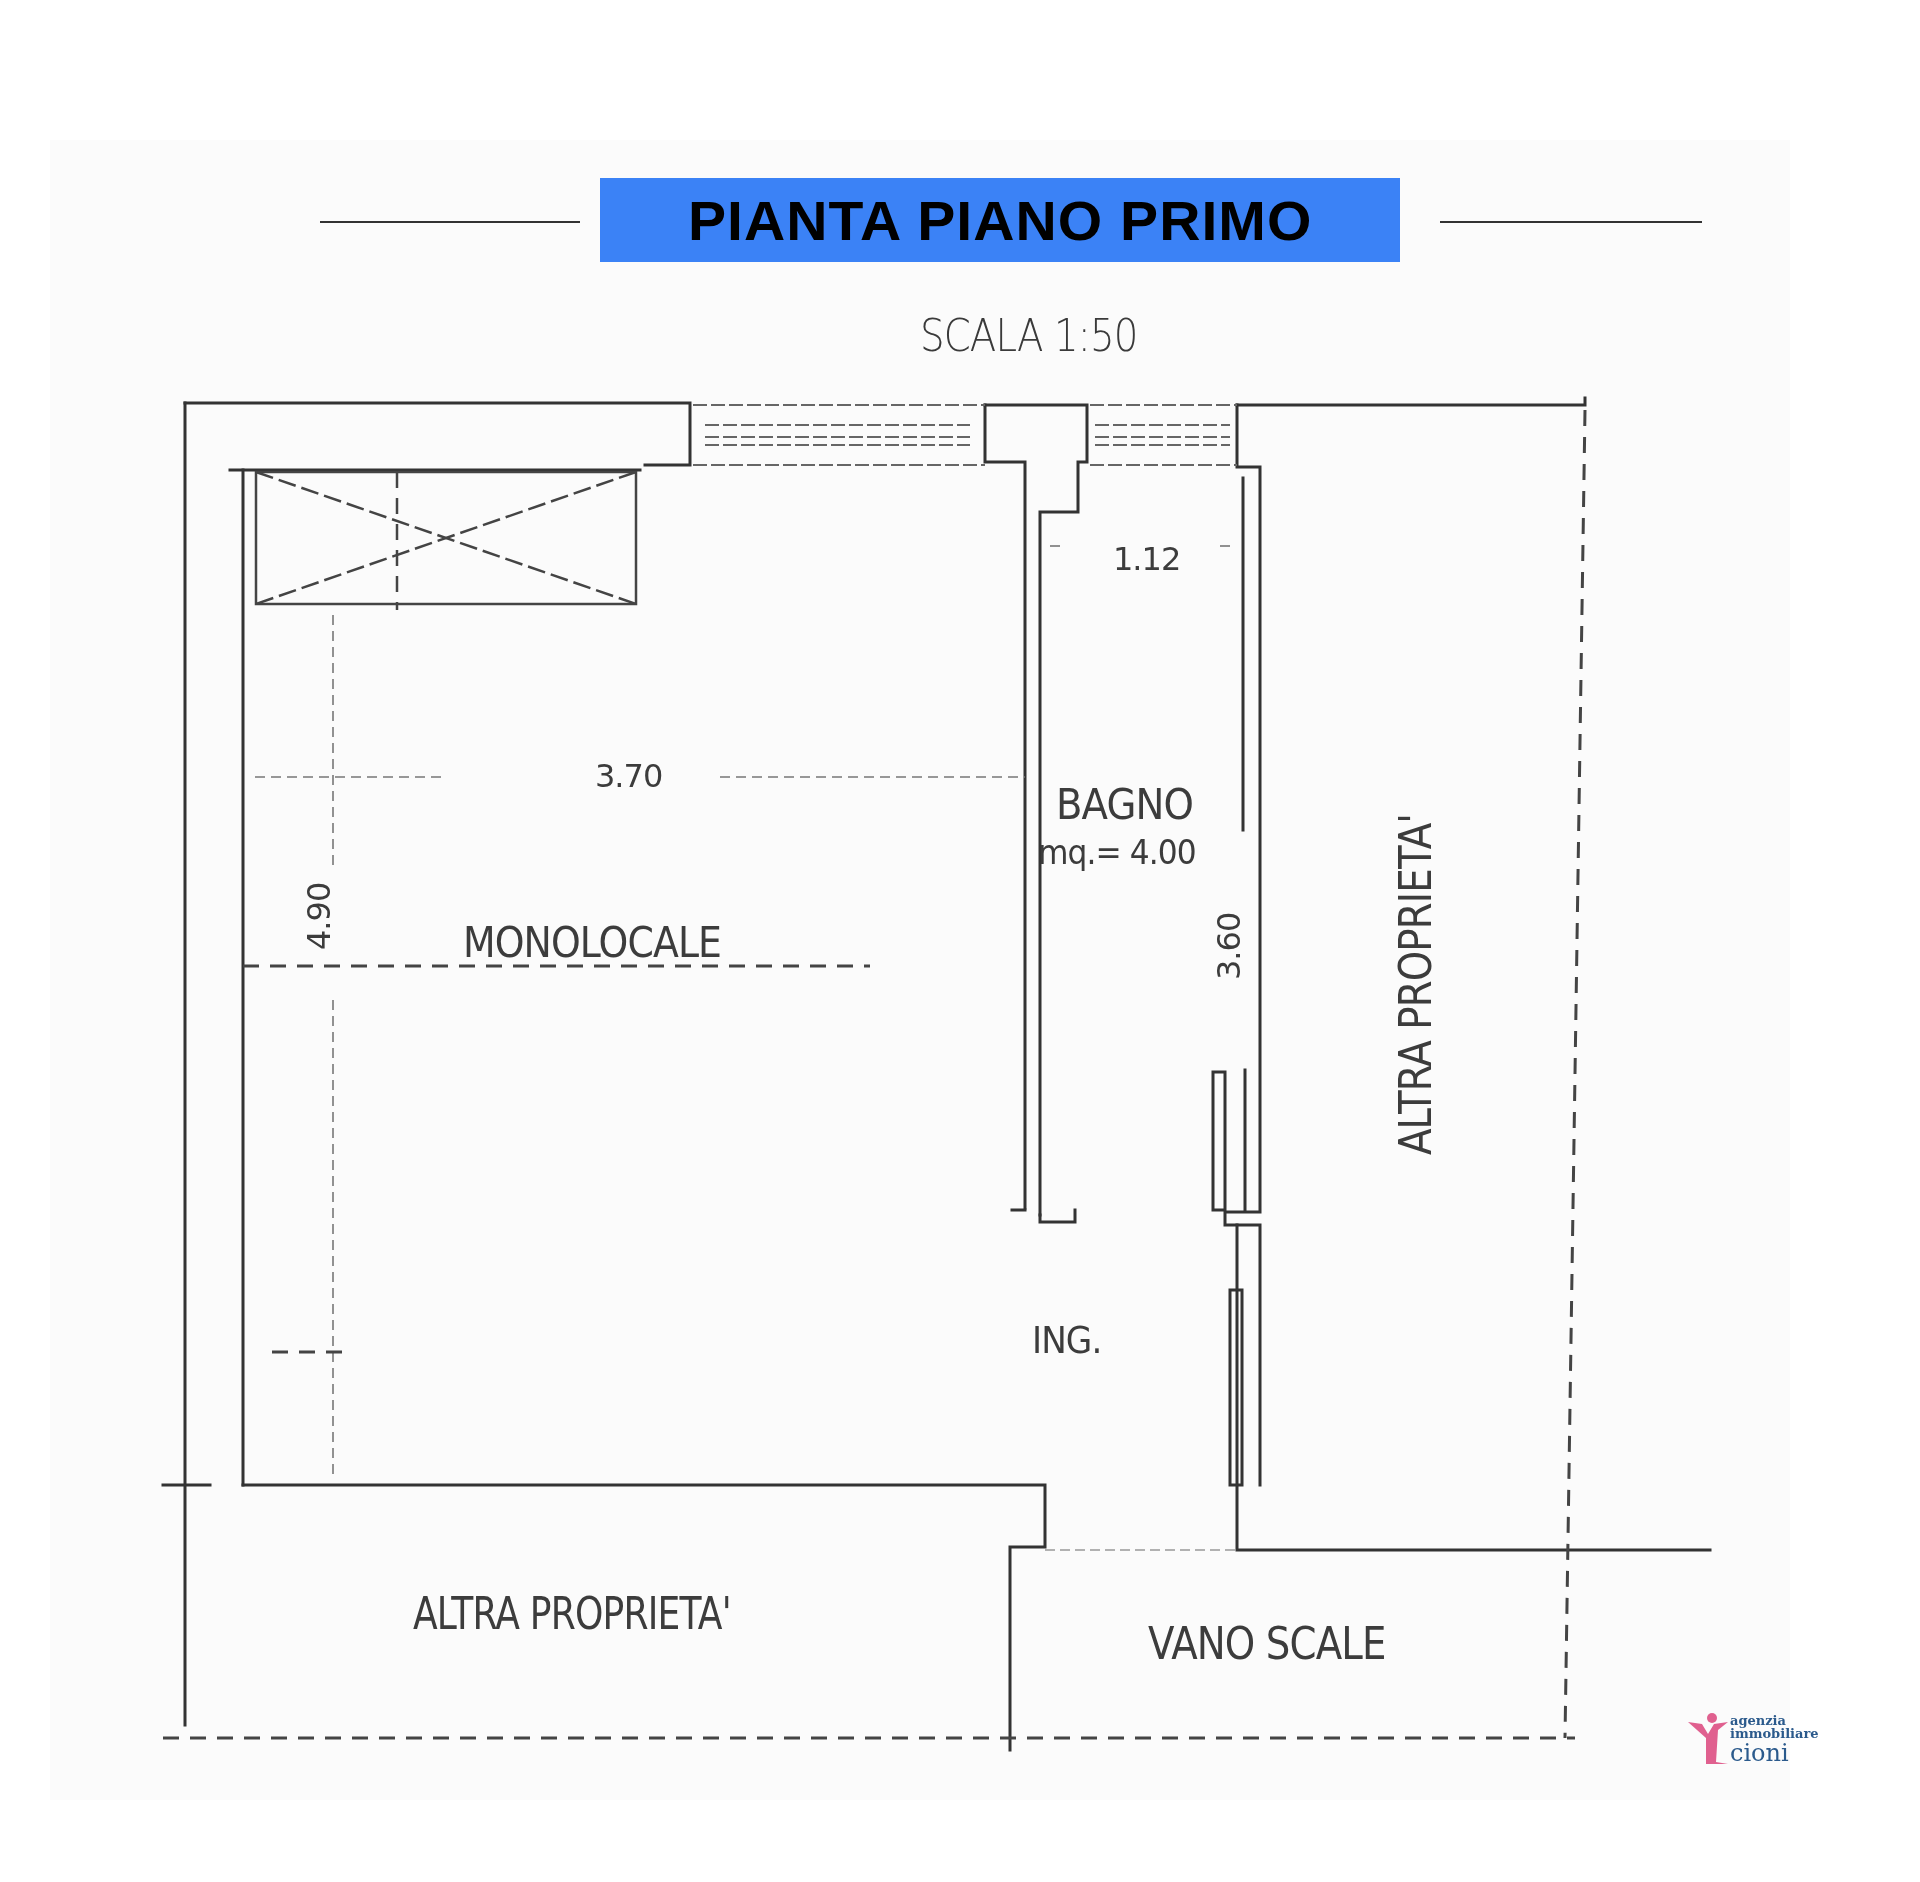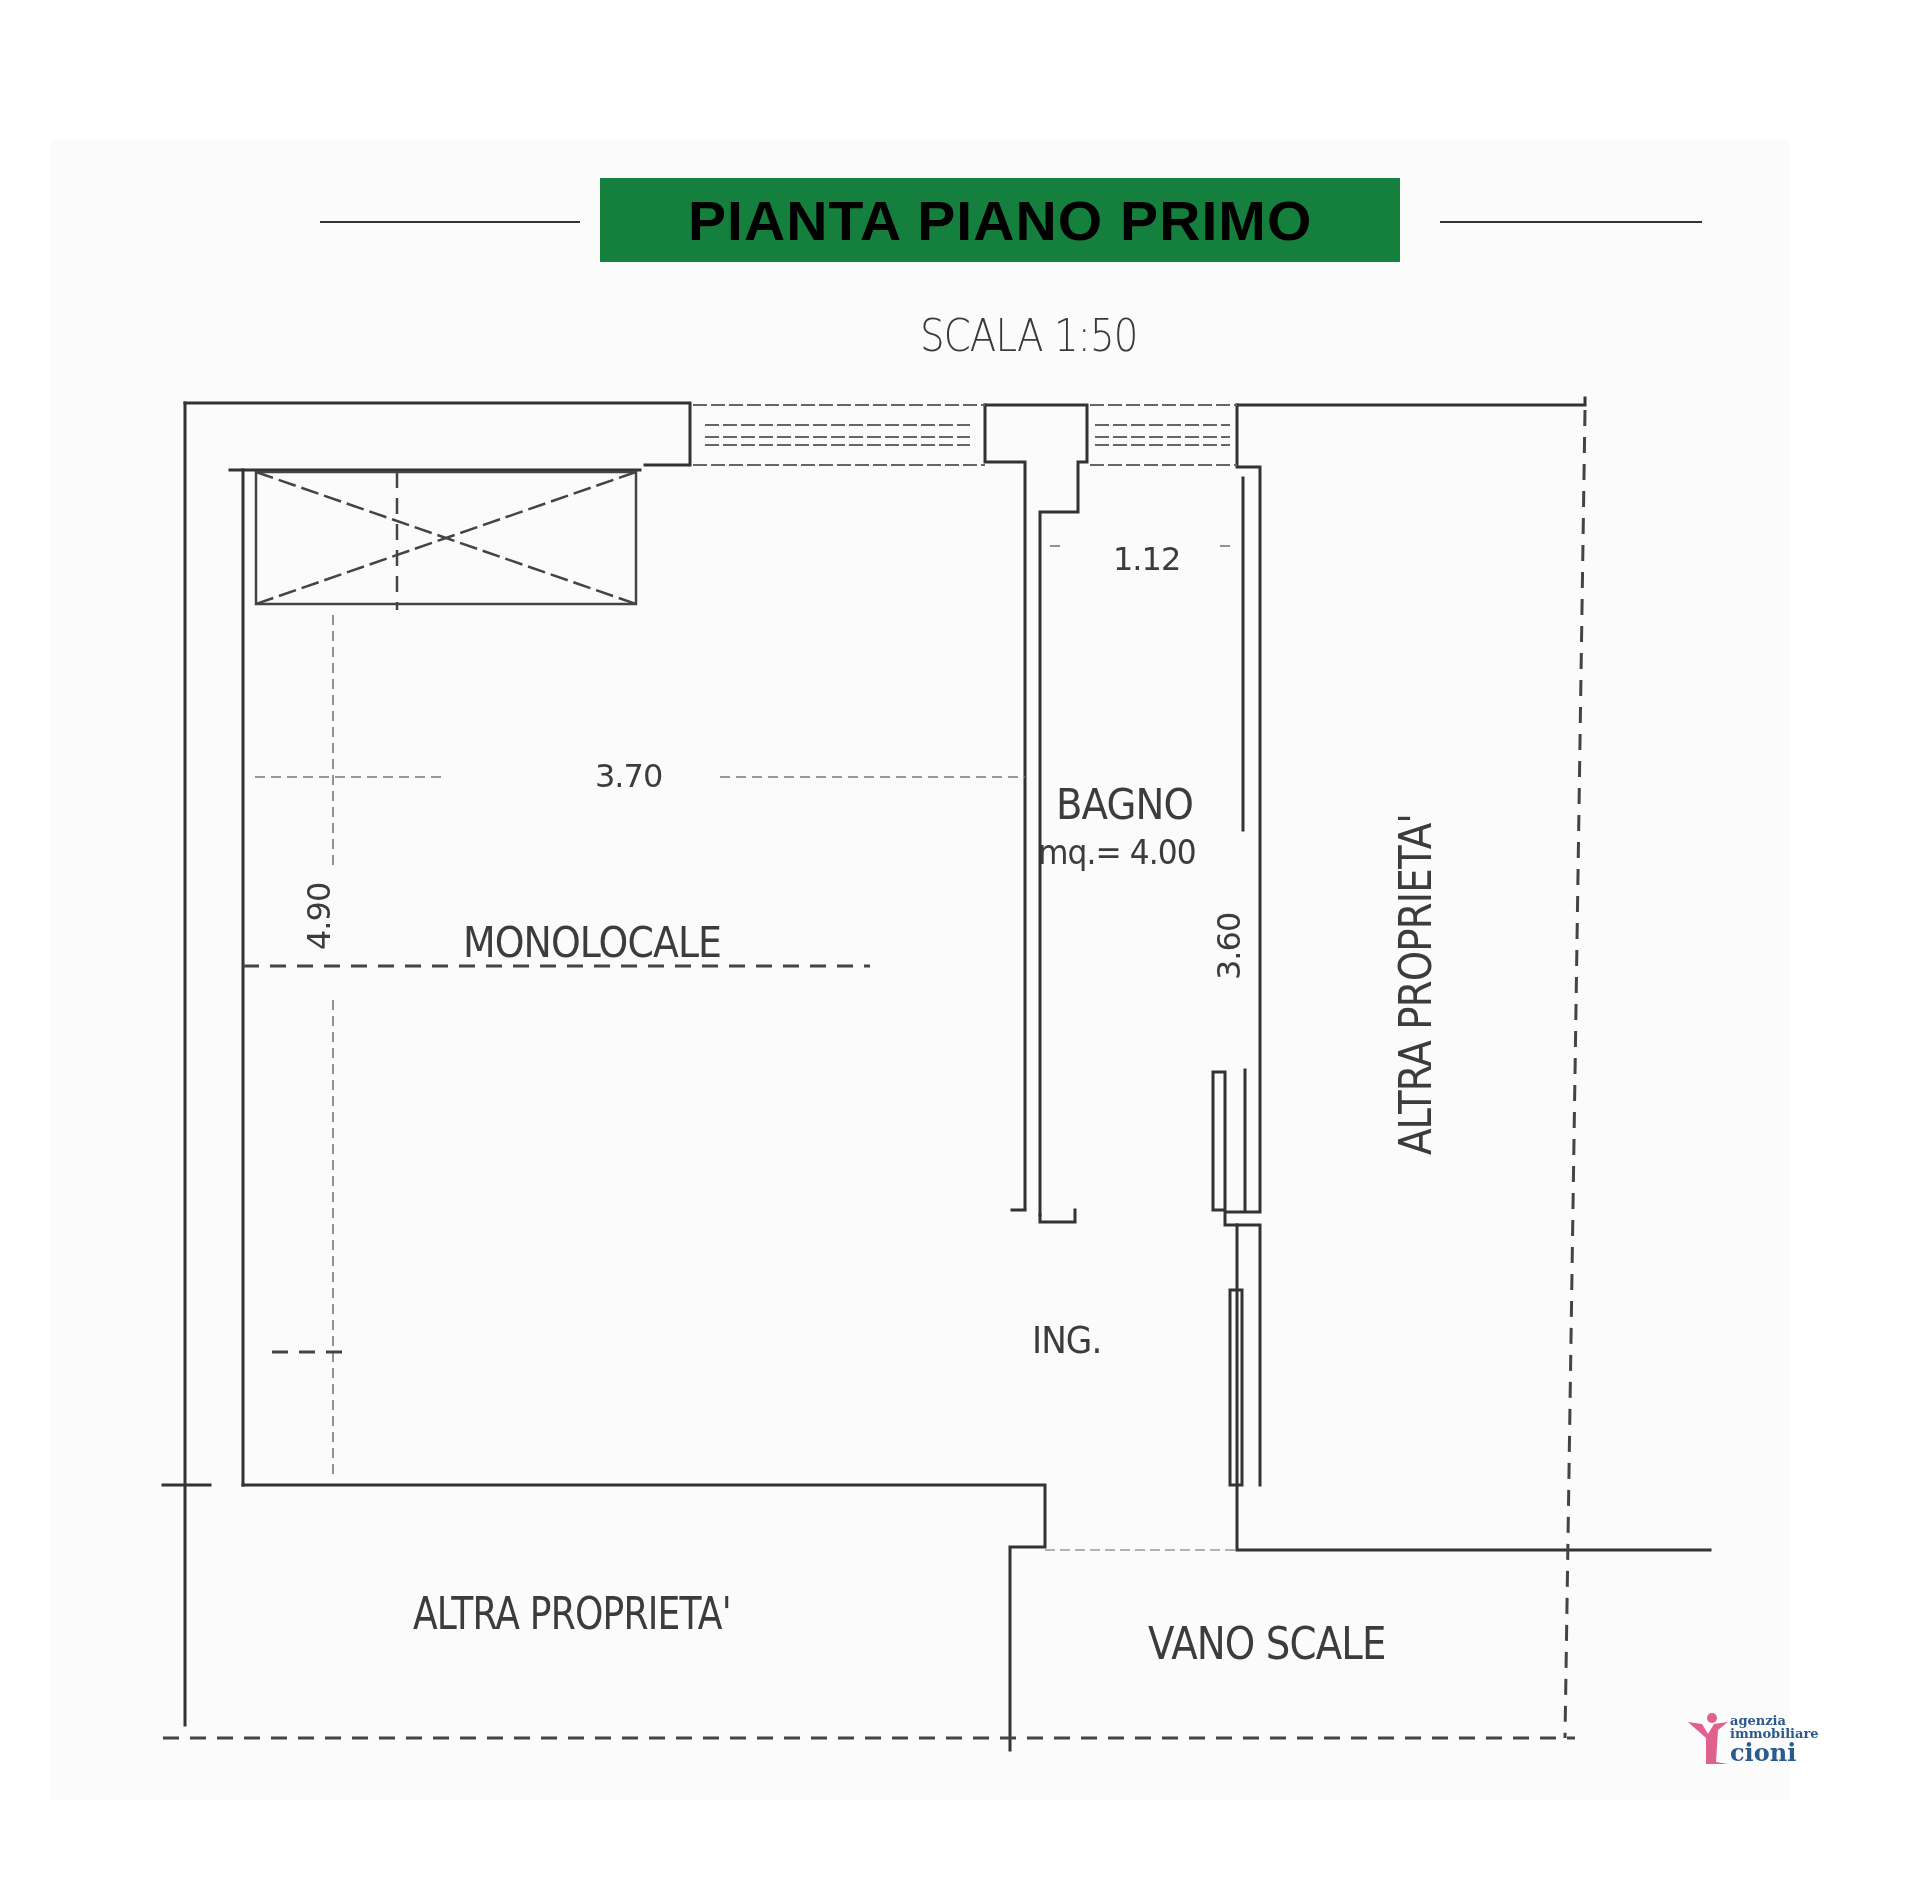--- a/index.html
+++ b/index.html
@@ -1,27 +1,27 @@
 <!DOCTYPE html>
 <html><head>
 <meta charset="utf-8">
 <style>
   html, body { margin: 0; padding: 0; background: #ffffff; }
   body { width: 1920px; height: 1882px; position: relative; overflow: hidden; font-family: "Liberation Sans", "DejaVu Sans", sans-serif; }
   .sheet { position: absolute; left: 50px; top: 140px; width: 1740px; height: 1660px; background: #fbfbfb; }
-  .title-wrap { position: absolute; left: 600px; top: 178px; width: 800px; height: 84px; background: #15803d; display: flex; align-items: center; justify-content: center; }
+  .title-wrap { position: absolute; left: 600px; top: 178px; width: 800px; height: 84px; background: #3b82f6; display: flex; align-items: center; justify-content: center; }
   .title { font-family: "Liberation Sans", sans-serif; font-weight: 700; font-size: 56px; letter-spacing: 1px; color: #000; transform: scaleX(1.02); }
   .title-rule { position: absolute; top: 221px; height: 2px; background: #333; }
   .scale { position: absolute; left: 920px; top: 310px; font-size: 44px; color: #3a3a3a; font-family: "DejaVu Sans", sans-serif; font-weight: 300; transform: scaleX(0.88); transform-origin: left top; letter-spacing: -1px; }
   svg.plan { position: absolute; left: 0; top: 0; }
   .lbl { position: absolute; color: #3c3c3c; font-family: "DejaVu Sans", sans-serif; white-space: nowrap; letter-spacing: -1px; }
   .logo { position: absolute; left: 1688px; top: 1712px; width: 150px; height: 60px; }
   .logo-text { position: absolute; left: 42px; top: 2px; font-family: "DejaVu Serif", serif; color: #2b5a8c; line-height: 1; }
   .logo-text .small { font-size: 13px; display: block; font-weight: 700; }
-  .logo-text .big { font-size: 24px; display: block; font-weight: 700; margin-top: 1px; }
+  .logo-text .big { font-size: 24px; display: block; font-weight: 400; margin-top: 1px; }
 </style>
 </head>
 <body>
 
 <div class="sheet"></div>
 
 <div class="title-rule" style="left:320px; width:260px;"></div>
 <div class="title-rule" style="left:1440px; width:262px;"></div>
 <div class="title-wrap">
   <span class="title">PIANTA PIANO PRIMO</span>

